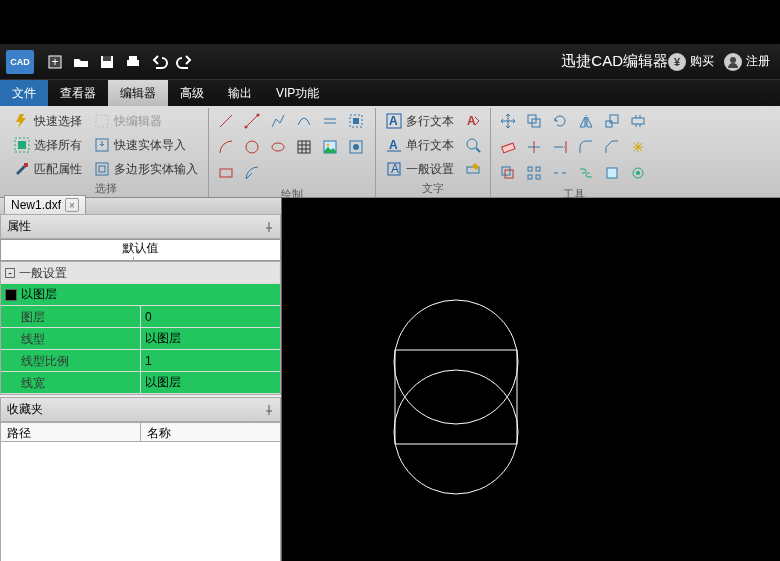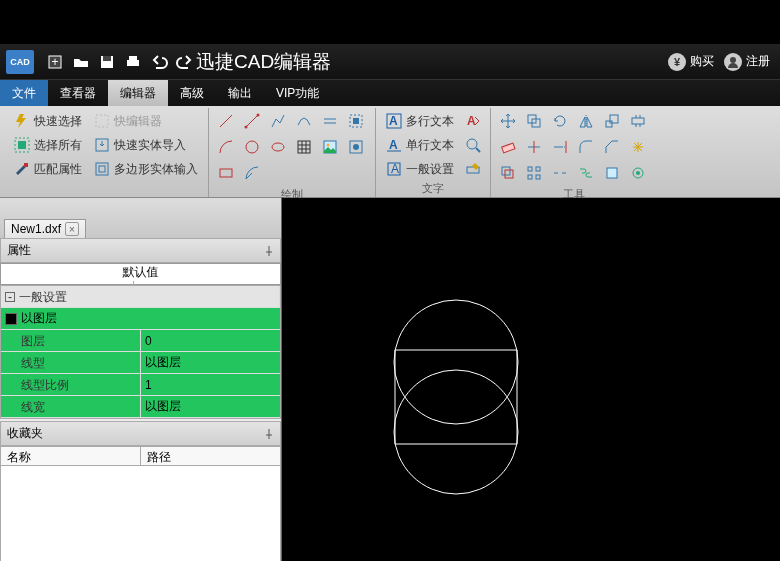--- a/index.html
+++ b/index.html
@@ -4,21 +4,21 @@
 <style>
 * { margin: 0; padding: 0; box-sizing: border-box; font-family: "Microsoft YaHei", sans-serif; font-size: 12px; }
 body { background: #000; overflow: hidden; }
 .app { width: 780px; height: 561px; background: #000; display: flex; flex-direction: column; margin-top: 44px; }
 
 
 .titlebar { height: 36px; background: linear-gradient(#222,#111); display: flex; align-items: center; color: #fff; border-bottom: 1px solid #333; }
 .titlebar .logo { width: 28px; height: 24px; background: #3a7fc7; margin: 0 6px; display: flex; align-items: center; justify-content: center; font-size: 9px; color: #fff; border-radius: 2px; font-weight: bold; position: relative; }
 .titlebar .qat { display: flex; gap: 4px; align-items: center; margin-left: 4px; }
 .titlebar .qat .qbtn { width: 22px; height: 22px; display: flex; align-items: center; justify-content: center; cursor: pointer; }
-.titlebar .title { flex: 1; text-align: left; color: #fff; font-size: 19px; }
+.titlebar .title { flex: 1; text-align: right; color: #fff; font-size: 15px; }
 .titlebar .right { display: flex; align-items: center; gap: 10px; padding-right: 10px; }
 .titlebar .rlink { display: flex; align-items: center; gap: 4px; cursor: pointer; color: #fff; }
 .titlebar .ricon { width: 18px; height: 18px; background: #ccc; border-radius: 50%; display:flex;align-items:center;justify-content:center;color:#333;font-weight:bold;font-size:11px;}
 
 
 .menubar { height: 26px; background: linear-gradient(#1a1a1a,#111); display: flex; align-items: stretch; }
 .menubar .mtab { padding: 0 12px; color: #fff; display: flex; align-items: center; cursor: pointer; font-size: 12px; }
 .menubar .mtab.file { background: #2b6fb3; }
 .menubar .mtab.active { background: linear-gradient(#d8d8d8,#bcbcbc); color: #000; }
 
@@ -31,21 +31,21 @@
 .gbtn { height: 22px; display: flex; align-items: center; gap: 4px; padding: 0 4px; cursor: pointer; color: #333; white-space: nowrap; }
 .gbtn.disabled { color: #999; cursor: default; }
 .gico { width: 16px; height: 16px; display:inline-flex;align-items:center;justify-content:center; }
 .ggrid { display: grid; grid-template-columns: repeat(6, 24px); grid-auto-rows: 24px; gap: 2px; }
 .ic { width: 22px; height: 22px; border: 1px solid transparent; display:flex;align-items:center;justify-content:center; cursor:pointer; }
 .txtbtn { height: 22px; display: flex; align-items: center; gap: 4px; padding: 0 4px; cursor: pointer; color: #333; }
 
 
 .main { flex: 1; display: flex; background: #000; min-height: 0; }
 .leftpanel { width: 282px; background: #eee; display: flex; flex-direction: column; border-right: 1px solid #666; }
-.doctab { height: 40px; background: linear-gradient(#ddd,#c8c8c8); display: flex; align-items: flex-end; padding-left: 4px; }
+.doctab { height: 16px; background: linear-gradient(#ddd,#c8c8c8); display: flex; align-items: flex-end; padding-left: 4px; }
 .doctab .tab { background: linear-gradient(#f4f4f4,#e4e4e4); border: 1px solid #999; border-bottom: none; padding: 2px 6px; display: flex; align-items: center; gap: 4px; font-size: 11px; }
 .doctab .close { width: 14px; height: 14px; border:1px solid #999; border-radius:2px; display:flex;align-items:center;justify-content:center; cursor:pointer; color:#666;font-size:10px;}
 .panehdr { background: linear-gradient(#e4e4e4,#d0d0d0); border: 1px solid #aaa; padding: 3px 6px; display:flex; align-items:center; justify-content:space-between; font-size:12px; }
 .pin { cursor:pointer; color:#555; }
 .combo { width: 100%; height: 22px; background: #fff; border: 1px solid #999; padding: 0 4px; display:flex;align-items:center;justify-content:space-between; cursor:pointer;flex-direction:column;}
 .combo .caret { width:16px; height:18px; border-left:1px solid #aaa;display:flex;align-items:center;justify-content:center;}
 .propgrid { background:#22c55e; border:1px solid #aaa; }
 .proprow { display:flex; height:22px; border-bottom:1px solid #ddd; }
 .proprow.cat { background:#e4e4e4; font-weight:normal; }
 .proprow .k { flex:0 0 140px; padding:3px 4px 3px 20px; color:#333; border-right:1px solid #ddd;}
@@ -190,20 +190,21 @@
               <span class="gico">
                 <svg width="16" height="16">
                   <rect x="2" y="2" width="12" height="12" fill="none" stroke="#37a"></rect>
                   <rect x="5" y="5" width="6" height="6" fill="none" stroke="#37a"></rect>
                 </svg>
               </span>
               <span>多边形实体输入</span>
             </div>
         </div>
       </div>
+      <div class="glabel">选择</div>
     </div>
 
     <div class="group">
       <div class="gbody">
         <div class="ggrid">
           <div class="ic">
               <svg width="16" height="16">
                 <line x1="2" y1="14" x2="14" y2="2" stroke="#b33"></line>
               </svg>
             </div>
@@ -508,22 +509,22 @@
       </div>
       <div class="favhdr">
         <span>收藏夹</span>
         <span class="pin">
             <svg width="10" height="10">
               <path d="M5 0v6M2 6h6M5 6v4" stroke="#555" fill="none"></path>
             </svg>
           </span>
       </div>
       <div class="favcols">
+        <div>路径</div>
         <div>名称</div>
-        <div>路径</div>
       </div>
       <div class="favbody"></div>
     </div>
 
     <div class="canvaswrap">
       <div class="canvas">
         <svg width="100%" height="100%" viewBox="0 0 498 496">
           <g stroke="#fff" fill="none" stroke-width="1">
             <circle cx="174" cy="164" r="62"></circle>
             <circle cx="174" cy="234" r="62"></circle>

